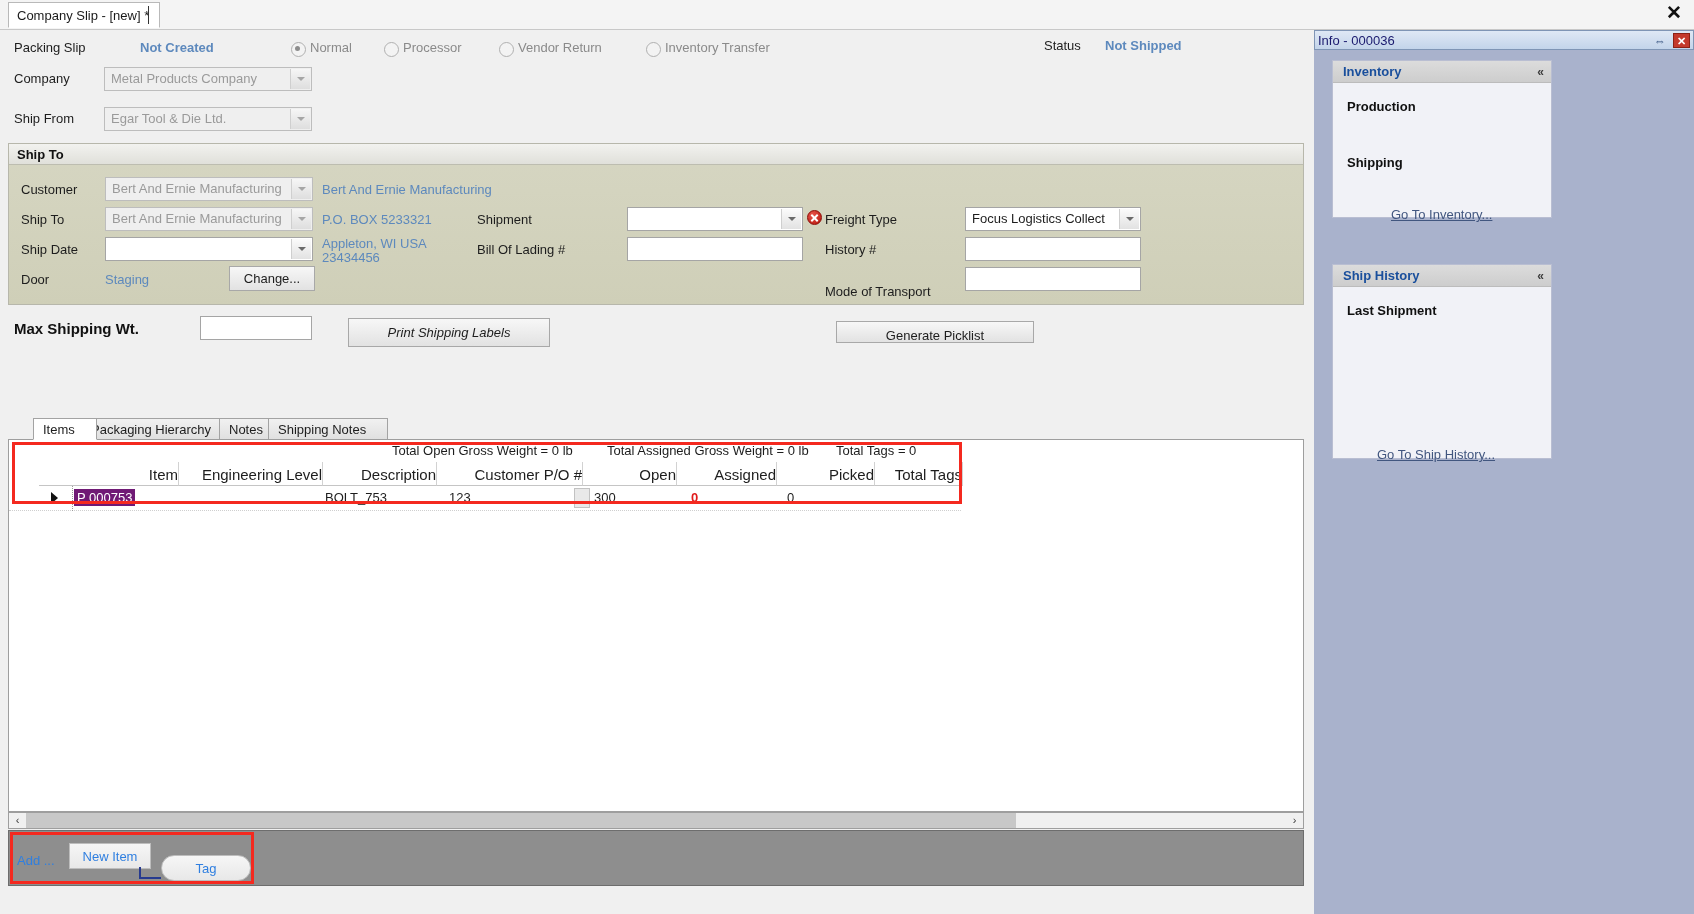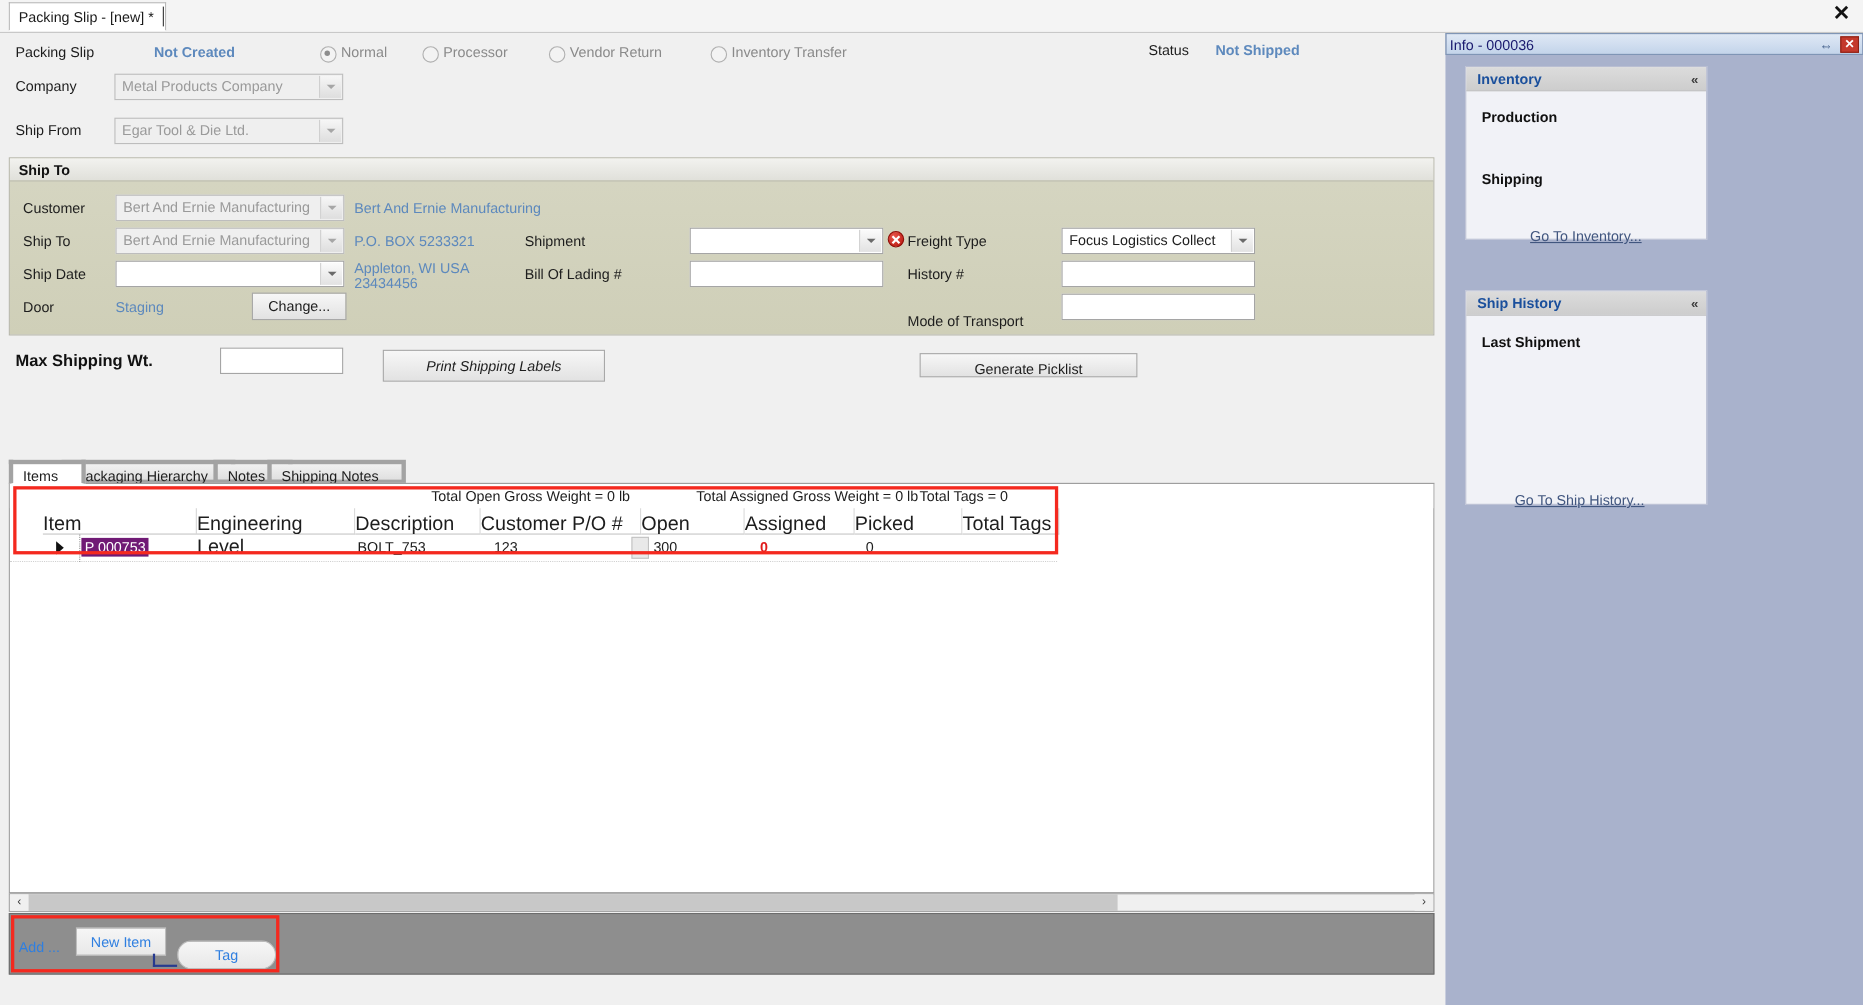--- a/index.html
+++ b/index.html
@@ -169,23 +169,24 @@
   
   .tabstrip {
     position: absolute; left: 8px; top: 388px;
     width: 1296px; height: 22px;
     border-bottom: 1px solid #a9a9a9;
   }
   .tab {
     position: absolute; top: 0; height: 22px;
     font-size: 13px; color: #1d1d1d;
     padding: 3px 21px 0 9px;
-    border: 4px solid #a3a3a3;
+    border: 1px solid #a3a3a3;
     background: linear-gradient(#f1f1f1,#e0e0e0);
     cursor: pointer;
+    margin-left: 25px;
   }
   .tab.sel {
     background: #ffffff;
     border-bottom: 1px solid #ffffff;
     z-index: 3;
   }
 
   
   .grid-outer {
     position: absolute; left: 8px; top: 409px;
@@ -206,22 +207,22 @@
     font-size: 13px; color: #1d1d1d;
   }
   .grid-totals span { position: absolute; top: 3px; white-space: nowrap; }
 
   .gcolhdr {
     position: absolute; top: 22px;
     height: 24px;
     background: #ffffff;
     border-right: 1px solid #d2d2d2;
     border-bottom: 1px solid #c5c5c5;
-    font-size: 18px; color: #1d1d1d;
-    text-align: left;
+    font-size: 15px; color: #1d1d1d;
+    text-align: right;
     padding-top: 4px;
   }
   .grow {
     position: absolute; top: 46px;
     height: 25px;
     font-size: 13px; color: #1d1d1d;
     border-bottom: 1px dotted #cfcfcf;
   }
   .gcell { position: absolute; top: 50px; font-size: 13px; color: #1d1d1d; }
   .gsel {
@@ -353,21 +354,21 @@
     cursor: pointer;
   }
 </style>
 </head>
 <body>
 
 <div id="root">
 
   <div class="winbar">
     <div class="doc-tab">
-      <span>Packing Slip - [new] *</span>
+      <span>Company Slip - [new] *</span>
     </div>
     <div class="doc-tab-caret"></div>
     <div class="win-close">✕</div>
   </div>
 
   <div class="form-area">
 
     <div class="lbl" style="left:14px; top:10px; position:absolute;">Packing Slip</div>
     <div class="lbl-blue-b" style="left:140px; top:10px; position:absolute;">Not Created</div>
 
@@ -476,21 +477,21 @@
       </div>
       <div class="tab" style="left:235px;">
         <span>Shipping Notes</span>
       </div>
     </div>
 
     <div class="grid-outer">
 
       <div class="grid-totals">
         <span style="left:383px;">Total Open Gross Weight = 0 lb</span>
-        <span style="left:624px;">Total Assigned Gross Weight = 0 lb</span>
+        <span style="left:598px;">Total Assigned Gross Weight = 0 lb</span>
         <span style="left:827px;">Total Tags = 0</span>
       </div>
 
       <div class="gcolhdr" style="left:30px; width:140px;">Item</div>
       <div class="gcolhdr" style="left:170px; width:144px;">Engineering Level</div>
       <div class="gcolhdr" style="left:314px; width:114px;">Description</div>
       <div class="gcolhdr" style="left:428px; width:146px;">Customer P/O #</div>
       <div class="gcolhdr" style="left:574px; width:94px;">Open</div>
       <div class="gcolhdr" style="left:668px; width:100px;">Assigned</div>
       <div class="gcolhdr" style="left:768px; width:98px;">Picked</div>

